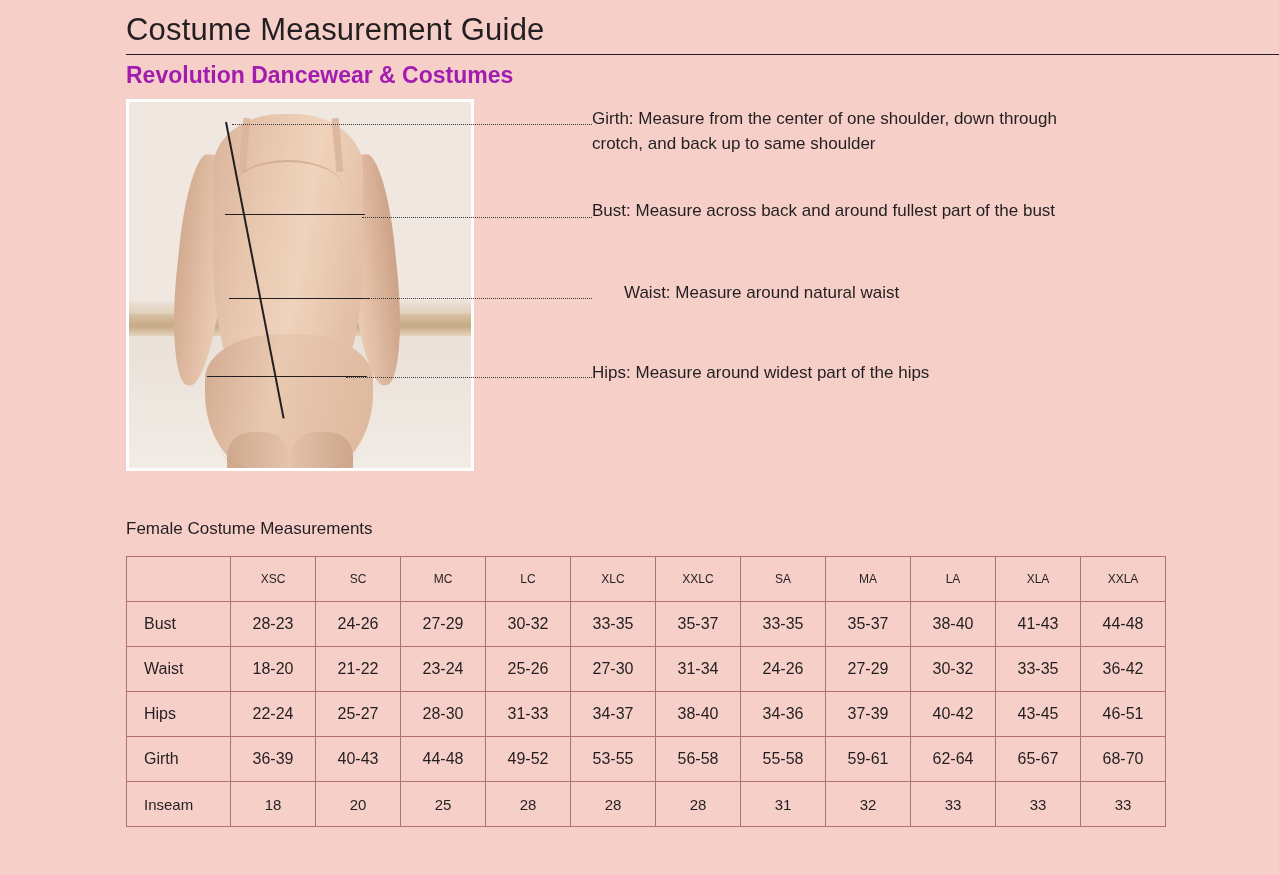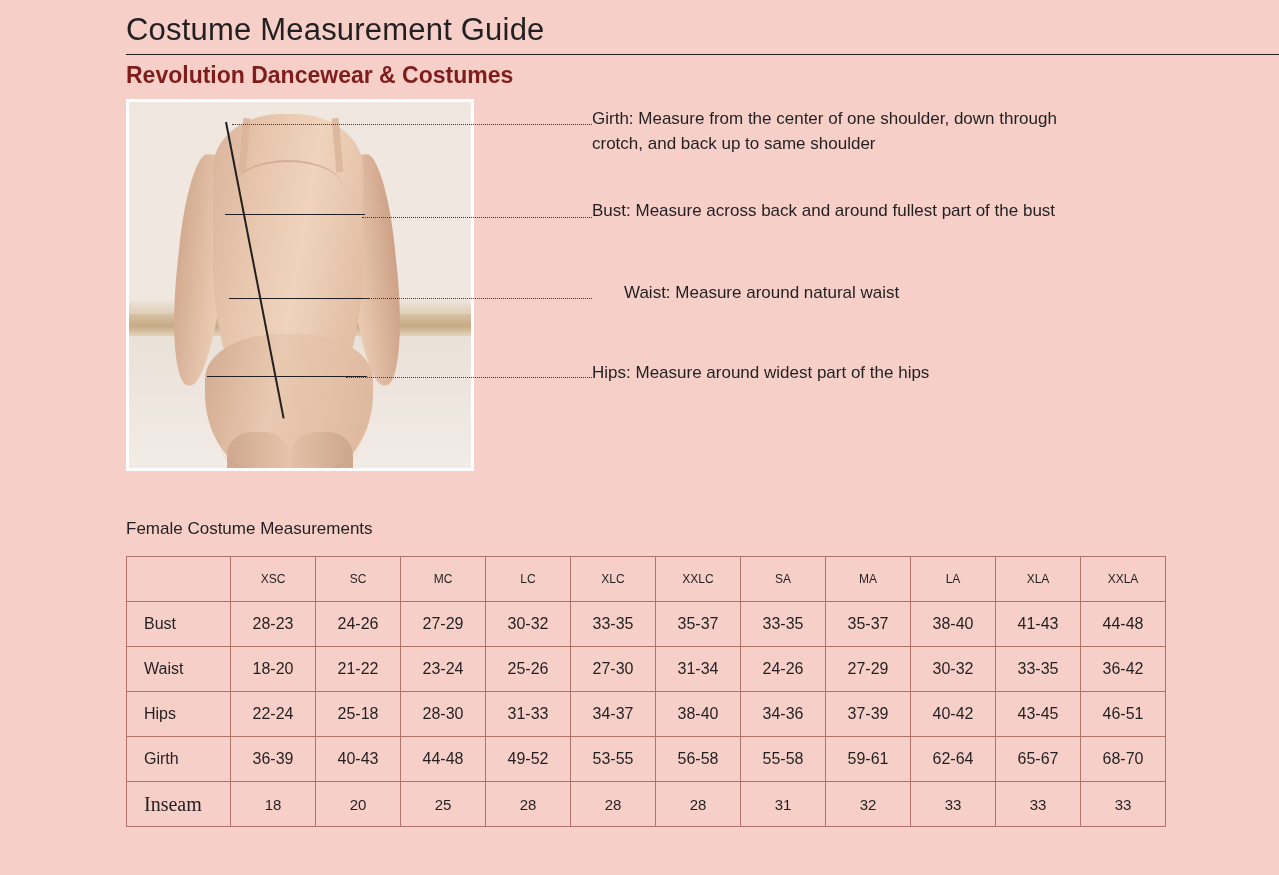--- a/index.html
+++ b/index.html
@@ -41,21 +41,21 @@
     width: 1153px;
     height: 1px;
     background: #231f20;
   }
   .subtitle {
     position: absolute;
     left: 126px;
     top: 62px;
     font-size: 23px;
     font-weight: 700;
-    color: #7f1d1d;
+    color: #a21caf;
     white-space: nowrap;
   }
 
   
   .photo-frame {
     position: absolute;
     left: 126px;
     top: 99px;
     width: 348px;
     height: 372px;
@@ -245,22 +245,21 @@
   table.sizes td.row-label {
     text-align: left;
     padding-left: 17px;
     font-size: 16px;
     width: 86px;
   }
   table.sizes tr.inseam td {
     font-size: 15px;
   }
   table.sizes tr.inseam td.row-label {
-    font-size: 20px;
-    font-family: Liberation Serif, serif;
+    font-size: 15px;
   }
 </style>
 </head>
 <body>
 
 <div class="page">
 
   <div class="title">Costume Measurement Guide</div>
   <div class="title-rule"></div>
   <div class="subtitle">Revolution Dancewear &amp; Costumes</div>
@@ -355,21 +354,21 @@
         <td>31-34</td>
         <td>24-26</td>
         <td>27-29</td>
         <td>30-32</td>
         <td>33-35</td>
         <td>36-42</td>
       </tr>
       <tr>
         <td class="row-label">Hips</td>
         <td>22-24</td>
-        <td>25-18</td>
+        <td>25-27</td>
         <td>28-30</td>
         <td>31-33</td>
         <td>34-37</td>
         <td>38-40</td>
         <td>34-36</td>
         <td>37-39</td>
         <td>40-42</td>
         <td>43-45</td>
         <td>46-51</td>
       </tr>

